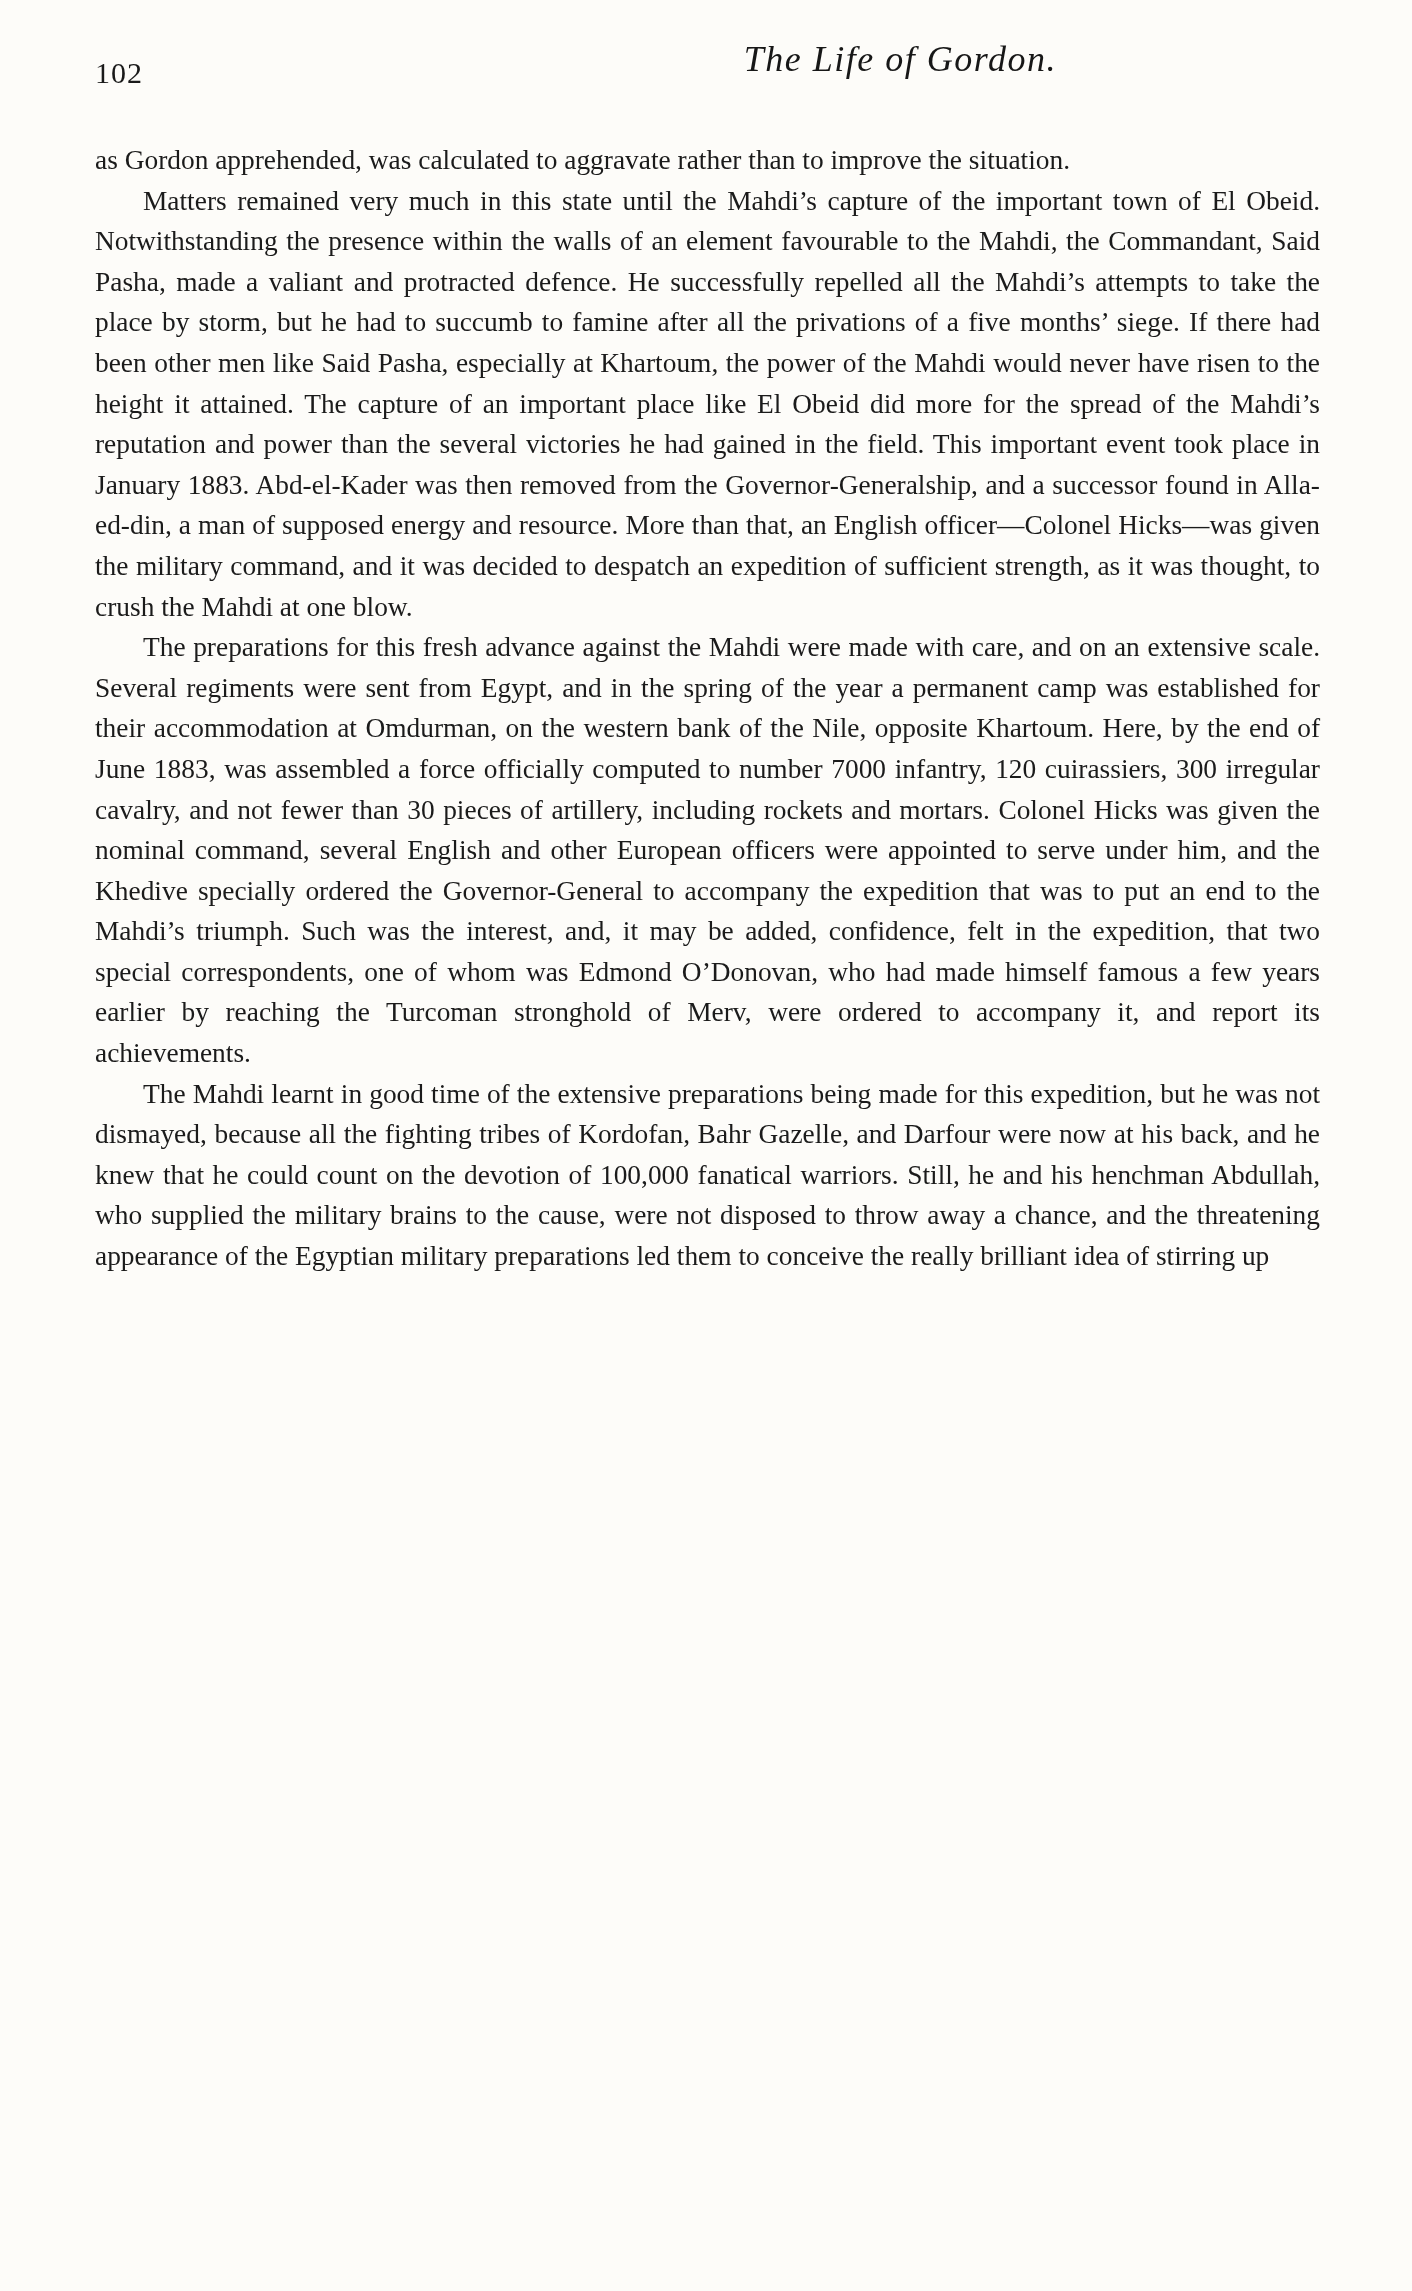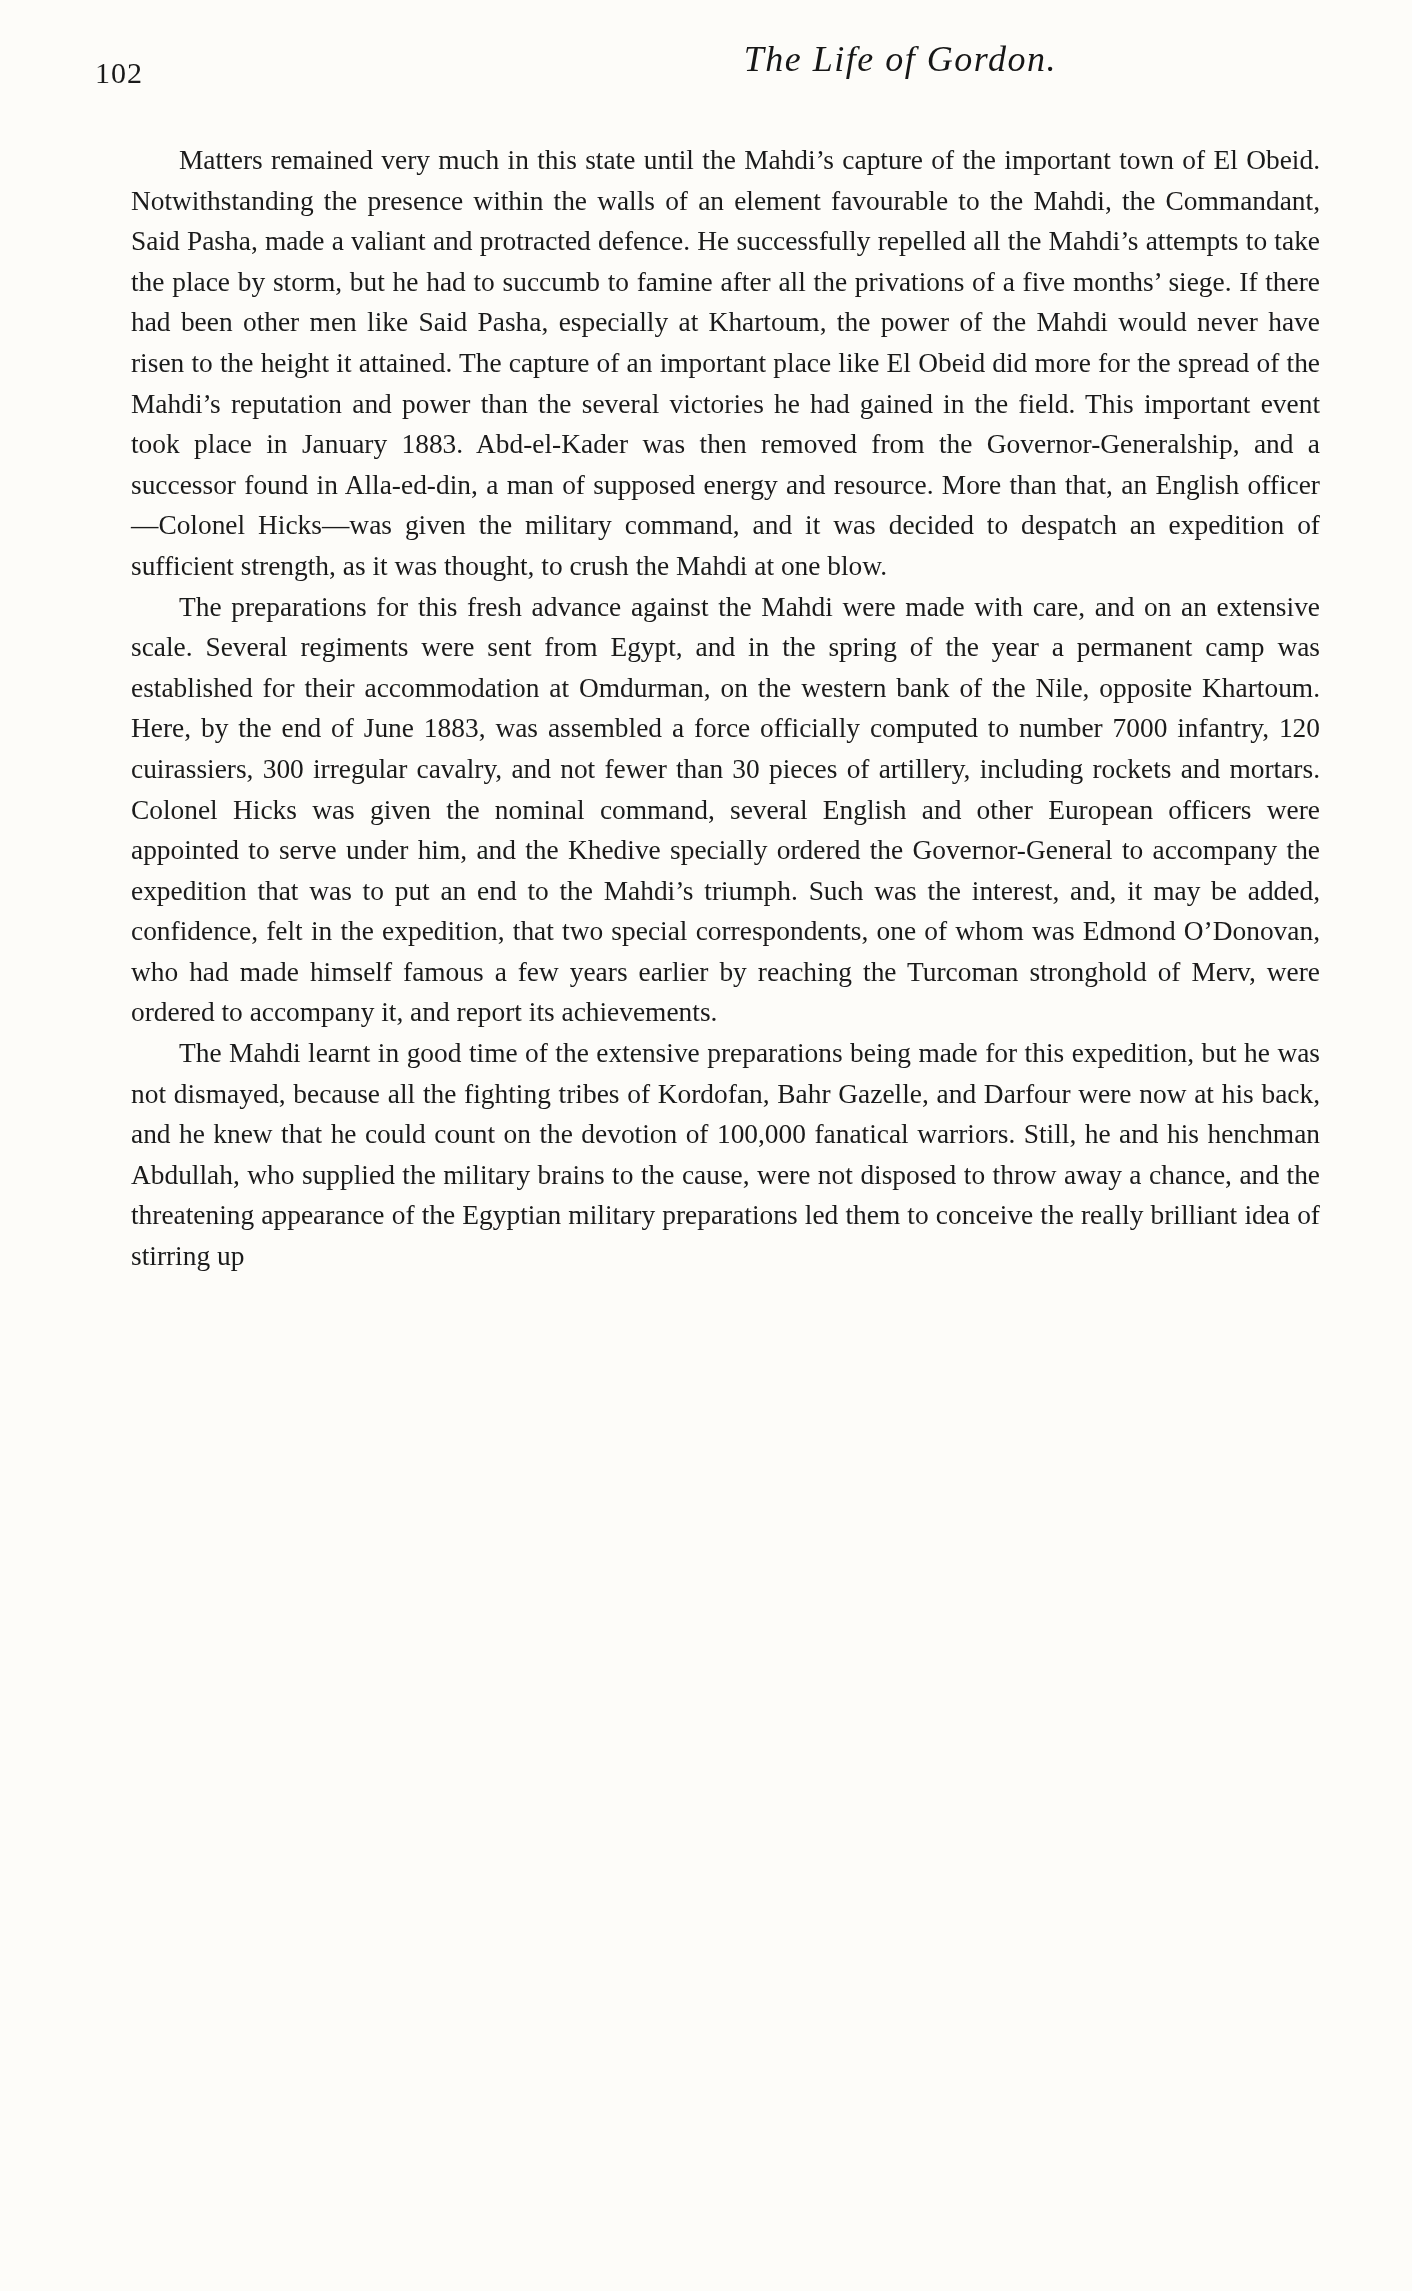--- a/index.html
+++ b/index.html
@@ -68,34 +68,34 @@
     text-justify: inter-word;
     color: #1b1b1b;
     -webkit-font-smoothing: antialiased;
   }
   .body-text p {
     margin: 0;
     text-indent: 0;
   }
   .body-text p.indent {
     text-indent: 48px;
-    margin-left: 36px;
   }
 </style>
 </head>
 <body>
 
 <div class="page">
   <div class="page-inner">
 
     <div class="header">
       <div class="folio">102</div>
       <div class="running-title">The Life of Gordon.</div>
     </div>
 
     <div class="body-text">
+      <p>as Gordon apprehended, was calculated to aggravate rather than to improve the situation.</p>
       <p class="indent">Matters remained very much in this state until the Mahdi’s capture of the important town of El Obeid.   Notwithstanding the presence within the walls of an element favourable to the Mahdi, the Commandant, Said Pasha, made a valiant and protracted defence.   He successfully repelled all the Mahdi’s attempts to take the place by storm, but he had to succumb to famine after all the privations of a five months’ siege.   If there had been other men like Said Pasha, especially at Khartoum, the power of the Mahdi would never have risen to the height it attained. The capture of an important place like El Obeid did more for the spread of the Mahdi’s reputation and power than the several victories he had gained in the field.   This important event took place in January 1883. Abd-el-Kader was then removed from the Governor-Generalship, and a successor found in Alla-ed-din, a man of supposed energy and resource. More than that, an English officer—Colonel Hicks—was given the military command, and it was decided to despatch an expedition of sufficient strength, as it was thought, to crush the Mahdi at one blow.</p>
       <p class="indent">The preparations for this fresh advance against the Mahdi were made with care, and on an extensive scale.   Several regiments were sent from Egypt, and in the spring of the year a permanent camp was established for their accommodation at Omdurman, on the western bank of the Nile, opposite Khartoum.     Here, by the end of June 1883, was assembled a force officially computed to number 7000 infantry, 120 cuirassiers, 300 irregular cavalry, and not fewer than 30 pieces of artillery, including rockets and mortars.   Colonel Hicks was given the nominal command, several English and other European officers were appointed to serve under him, and the Khedive specially ordered the Governor-General to accompany the expedition that was to put an end to the Mahdi’s triumph.   Such was the interest, and, it may be added, confidence, felt in the expedition, that two special correspondents, one of whom was Edmond O’Donovan, who had made himself famous a few years earlier by reaching the Turcoman stronghold of Merv, were ordered to accompany it, and report its achievements.</p>
       <p class="indent">The Mahdi learnt in good time of the extensive preparations being made for this expedition, but he was not dismayed, because all the fighting tribes of Kordofan, Bahr Gazelle, and Darfour were now at his back, and he knew that he could count on the devotion of 100,000 fanatical warriors.   Still, he and his henchman Abdullah, who supplied the military brains to the cause, were not disposed to throw away a chance, and the threatening appearance of the Egyptian military preparations led them to conceive the really brilliant idea of stirring up</p>
     </div>
 
   </div>
 </div>
 
 </body></html>

